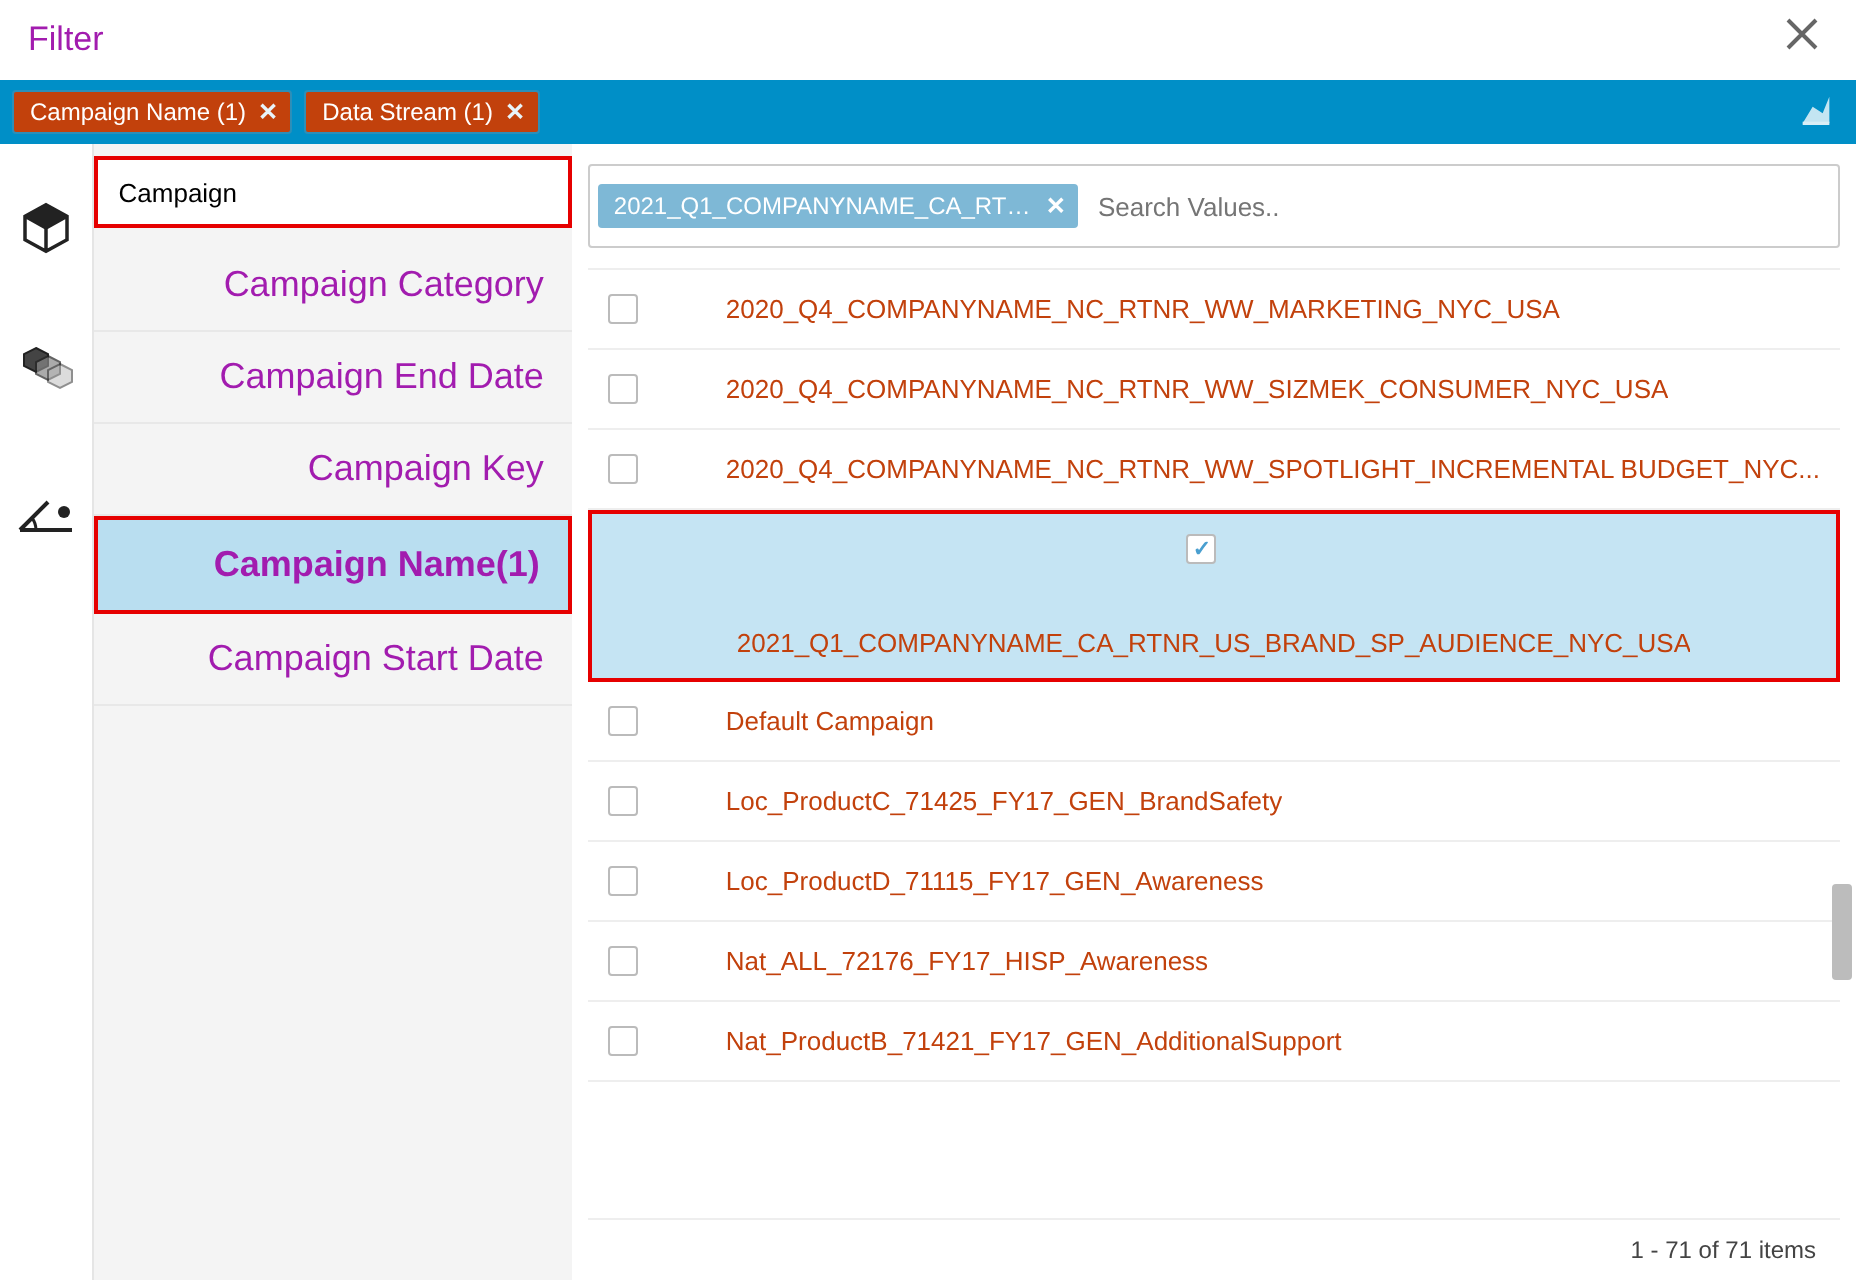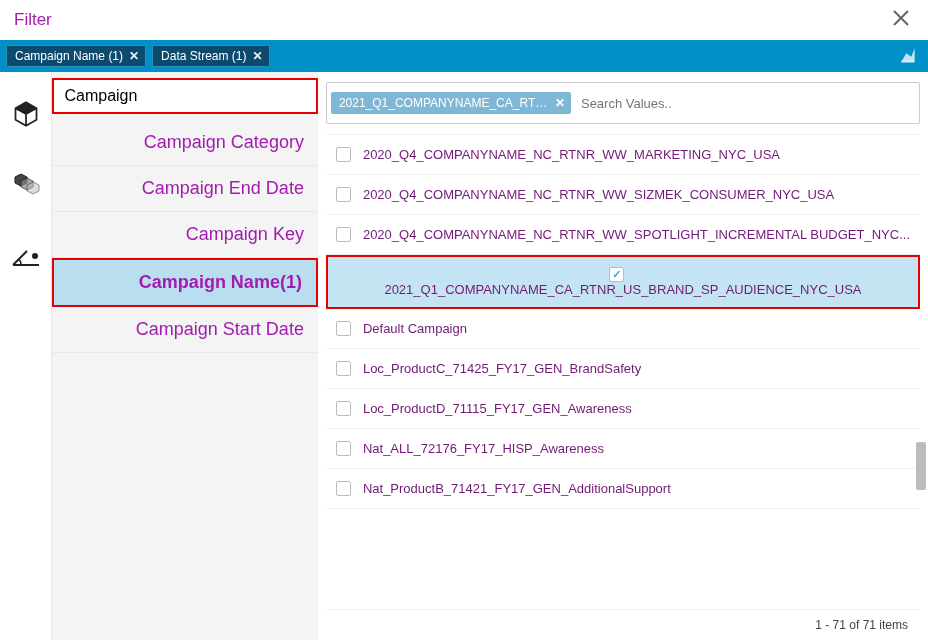--- a/index.html
+++ b/index.html
@@ -3,44 +3,44 @@
   <meta charset="utf-8">
   <style>
     * { box-sizing: border-box; margin: 0; padding: 0; }
     body { font-family: -apple-system, BlinkMacSystemFont, "Segoe UI", Arial, sans-serif; font-size: 13px; color: #333; background: #fff; width: 928px; height: 640px; overflow: hidden; }
     
     .header { display: flex; justify-content: space-between; align-items: center; padding: 6px 14px; height: 40px; }
     .header-title { font-size: 17px; color: #a21caf; }
     .close-x { font-size: 20px; color: #666; cursor: pointer; padding: 4px; }
     
     .filter-bar { background: #008fc7; height: 32px; display: flex; align-items: center; padding: 0 6px; position: relative; }
-    .filter-chip { background: #0c4a6e; color: #fff; border: 1px solid #2c8fb9; border-radius: 2px; padding: 3px 6px 3px 8px; margin-right: 6px; display: flex; align-items: center; font-size: 12px; cursor: pointer; }
+    .filter-chip { background: #c2410c; color: #fff; border: 1px solid #2c8fb9; border-radius: 2px; padding: 3px 6px 3px 8px; margin-right: 6px; display: flex; align-items: center; font-size: 12px; cursor: pointer; }
     .chip-x { margin-left: 6px; font-size: 12px; color: #e8f4fa; cursor: pointer; font-weight: bold; }
     .brush-icon { position: absolute; right: 10px; color: #fff; opacity: 0.85; }
     
     .main { display: flex; height: calc(640px - 72px); }
     
     .icon-rail { width: 58px; background: #fff; border-right: 1px solid #e5e5e5; display: flex; flex-direction: column; align-items: center; padding-top: 18px; }
     .rail-item { width: 40px; height: 48px; display: flex; align-items: center; justify-content: center; margin-bottom: 24px; cursor: pointer; }
     
     .left-panel { width: 294px; background: #f4f4f4; padding-top: 6px; }
     .search-box { border: 2px solid #e60000; height: 36px; display: flex; align-items: center; padding: 0 10px; margin: 0 0 6px 0; background: #fff; }
-    .search-box input { border: none; outline: none; width: 100%; font-size: 16px; background: transparent; }
+    .search-box input { border: none; outline: none; width: 100%; font-size: 13px; background: transparent; }
     .attr-item { padding: 12px 14px; border-bottom: 1px solid #e8e8e8; cursor: pointer; font-size: 18px; color: #a21caf; display: flex; justify-content: flex-end; }
     .attr-item.selected { background: #b9def0; font-weight: 600; border: 2px solid #e60000; }
     
     .right-panel { flex: 1; display: flex; flex-direction: column; padding: 10px 8px 0 8px; position: relative; }
     .value-search-wrap { border: 1px solid #ccc; border-radius: 2px; height: 42px; display: flex; align-items: center; padding: 4px; margin-bottom: 10px; }
     .value-chip { background: #7eb8d6; color: #fff; border-radius: 2px; padding: 4px 6px 4px 8px; display: flex; align-items: center; font-size: 12px; max-width: 250px; }
     .value-chip-text { white-space: nowrap; overflow: hidden; text-overflow: ellipsis; max-width: 210px; }
     .value-chip .chip-x { color: #fff; }
     .value-search-input { border: none; outline: none; flex: 1; padding: 0 10px; font-size: 13px; color: #999; }
     
     .value-list { flex: 1; overflow-y: auto; border-top: 1px solid #eee; }
-    .value-row { display: flex; align-items: center; padding: 12px 10px; border-bottom: 1px solid #eee; cursor: pointer; font-size: 13px; color: #701a75; }
+    .value-row { display: flex; align-items: center; padding: 12px 10px; border-bottom: 1px solid #eee; cursor: pointer; font-size: 13px; color: #c2410c; gap: 32px; }
     .value-row.selected { background: #c5e4f3; border: 2px solid #e60000; padding: 10px 8px; flex-direction: column; }
     .value-row.selected .cb { background: #fff; }
     .cb { width: 15px; height: 15px; border: 1px solid #bbb; border-radius: 2px; margin-right: 12px; flex-shrink: 0; display: flex; align-items: center; justify-content: center; }
     .cb.checked::after { content: "✓"; color: #4a9fd0; font-size: 11px; font-weight: bold; }
     .value-label { white-space: nowrap; overflow: hidden; text-overflow: ellipsis; }
     
     .footer { text-align: right; padding: 8px 12px; font-size: 12px; color: #444; border-top: 1px solid #eee; }
     
     .scrollbar-fake { position: absolute; right: 2px; top: 370px; width: 10px; height: 48px; background: #bcbcbc; border-radius: 2px; }
   </style>

